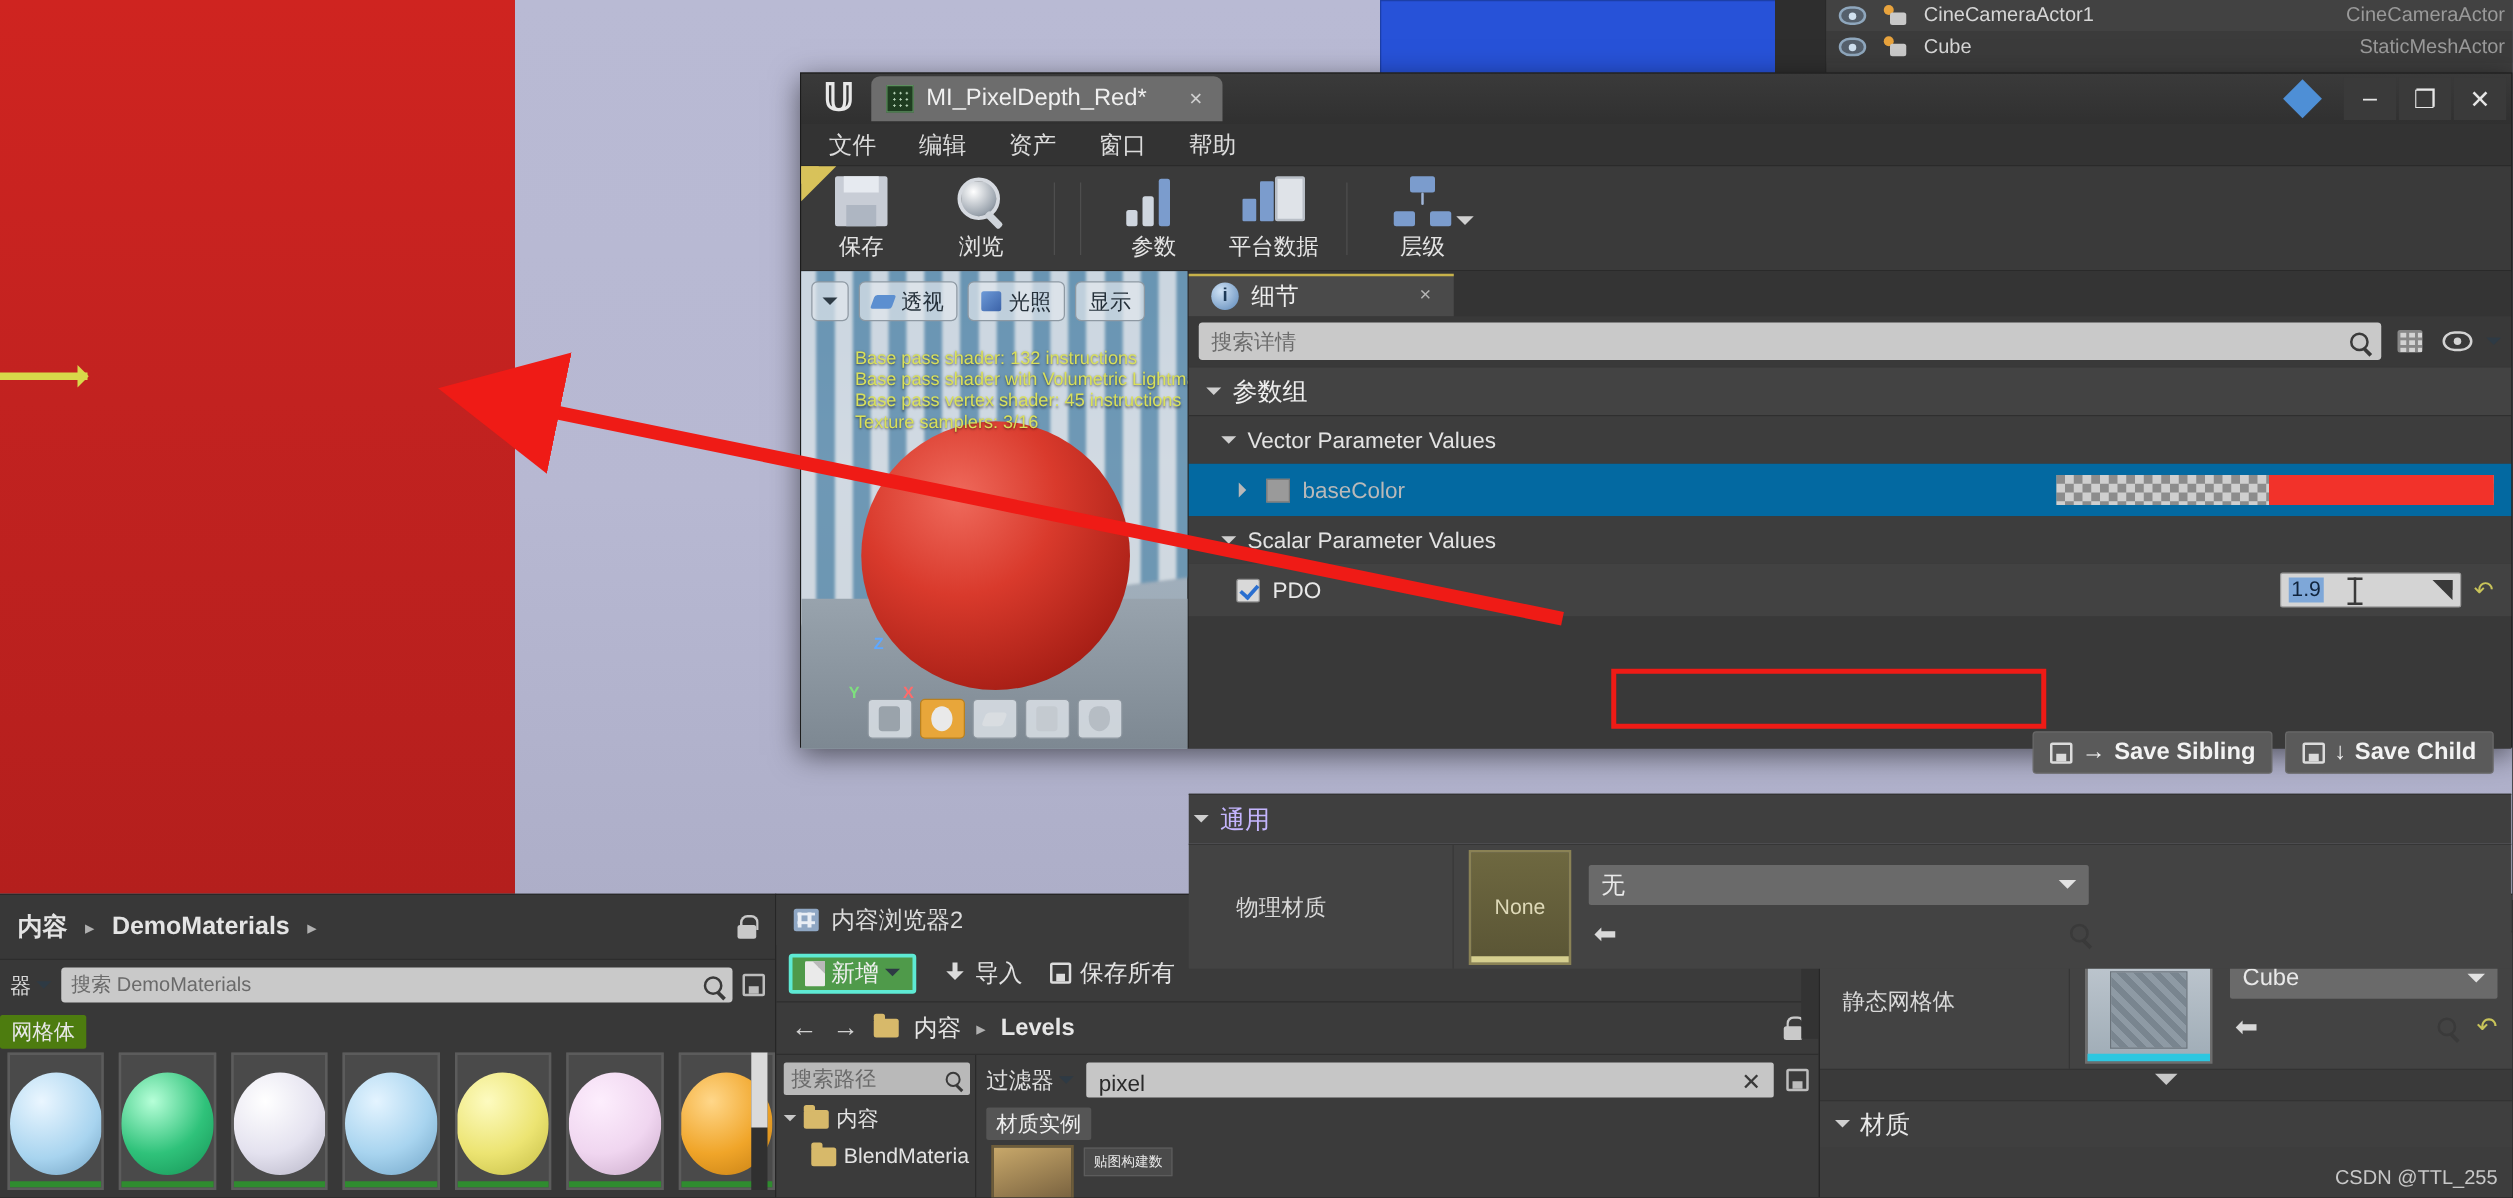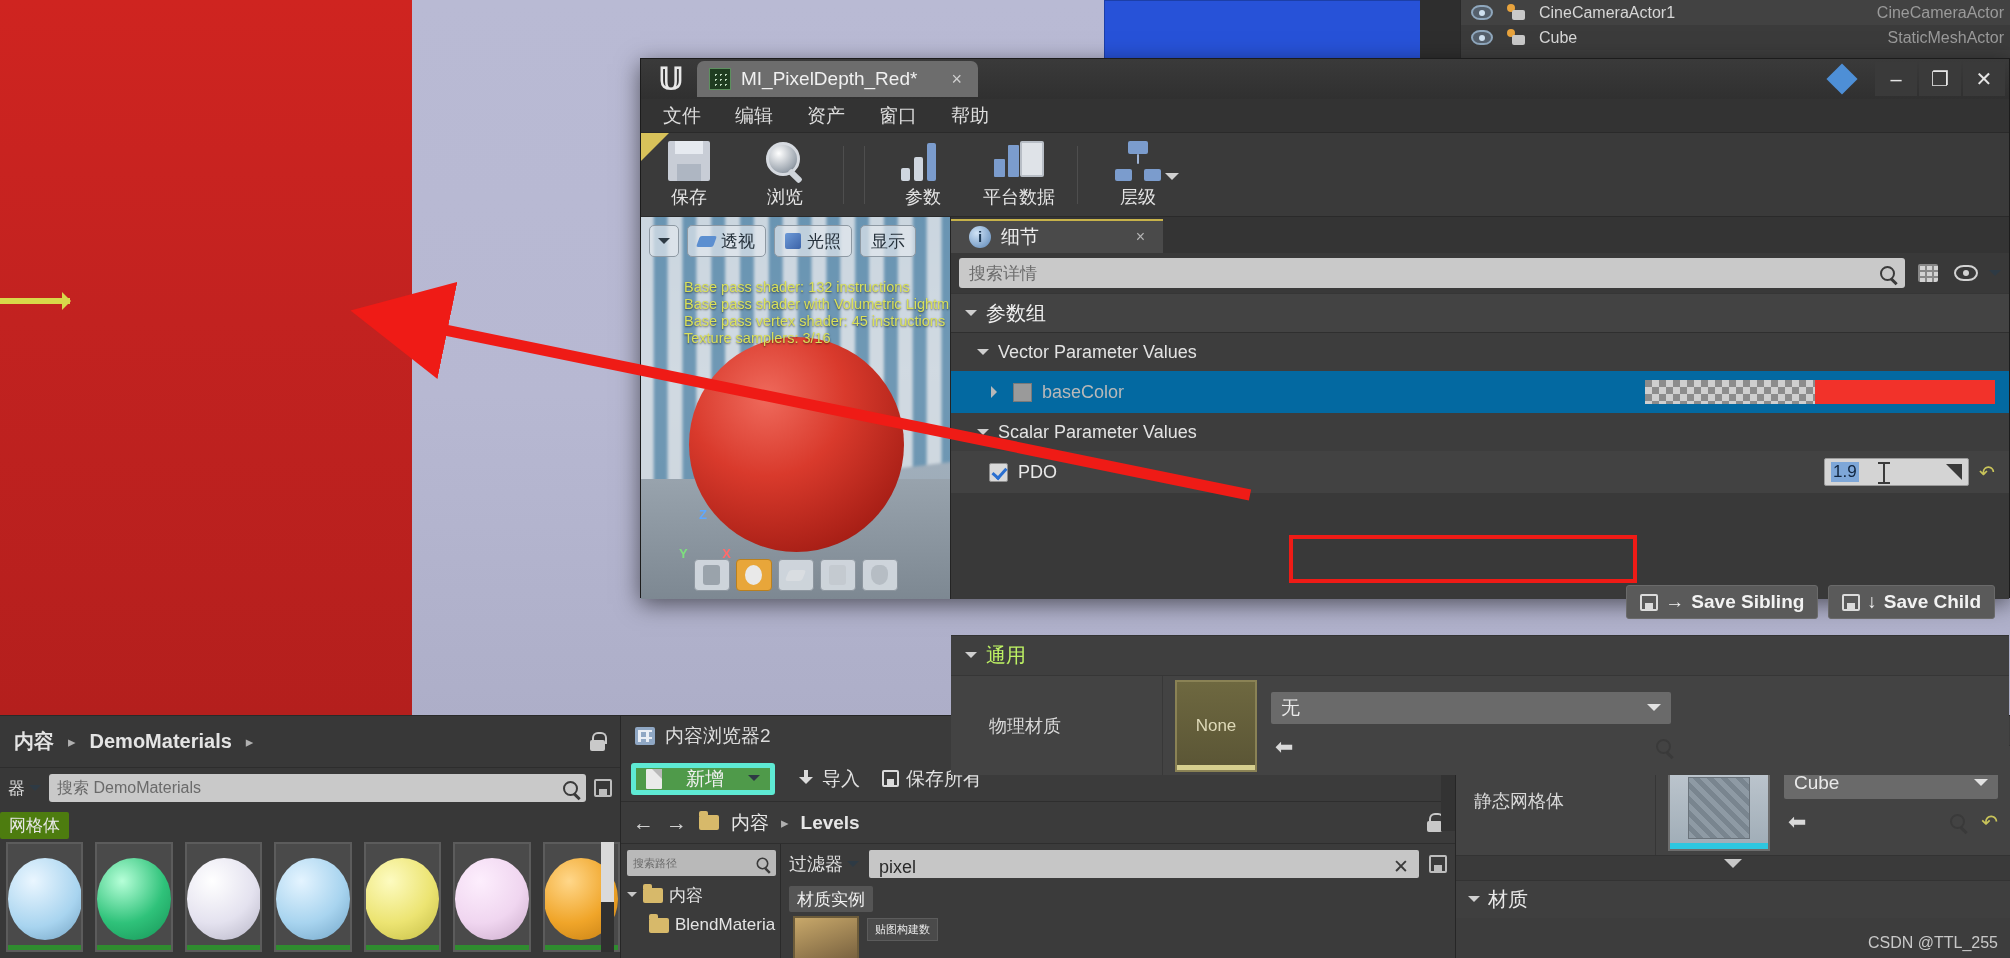--- a/index.html
+++ b/index.html
@@ -170,22 +170,22 @@
     background:
       linear-gradient(90deg,#e9eef5 40%, transparent 40%),
       linear-gradient(180deg,#e9eef5 30%, transparent 30%);
     background-size: 8px 100%, 100% 7px;
   }
   .cb-mid-toolbar {
     height: 46px; display:flex; align-items:center; gap: 22px; padding-left: 10px;
     border-bottom: 1px solid #2e2e2e;
   }
   .btn-add {
-    background:#4f9a4a; border:5px solid #5eead4; border-radius:3px;
-    height: 32px; display:flex;align-items:center;gap:24px;padding:0 10px;
+    background:#4f9a4a; border:3px solid #5eead4; border-radius:3px;
+    height: 32px; display:flex;align-items:center;gap:5px;padding:0 10px;
     color:#f0f0f0; font-size:19px;
   }
   .page-ico{
     width:16px;height:20px;background:#eaeaea;border-radius:1px;position:relative;
   }
   .page-ico:after{content:'';position:absolute;right:0;top:0;border:5px solid transparent;border-top-color:#b9b9b9;border-right-color:#b9b9b9;}
   .tb-item{ display:flex;align-items:center;gap:7px;color:#e1e1e1;font-size:19px; }
   .import-ico{ width:18px;height:18px;position:relative; }
   .import-ico:before{content:'';position:absolute;left:7px;top:0;width:4px;height:10px;background:#dcdcdc;}
   .import-ico:after{content:'';position:absolute;left:2px;top:7px;border:7px solid transparent;border-top-color:#dcdcdc;}
@@ -199,21 +199,21 @@
   .folder-ico{
     width:20px;height:15px;background:#d7b96a;border-radius:2px;position:relative;flex:0 0 auto;
   }
   .folder-ico:before{content:'';position:absolute;left:0;top:-4px;width:9px;height:5px;background:#d7b96a;border-radius:2px 2px 0 0;}
   .cb-mid-body { display:flex; height: 115px; }
   .cb-tree {
     width: 160px; border-right: 1px solid #2a2a2a; padding: 6px 4px 0 6px;
   }
   .tree-search{
     height:26px;background:#b9b9b9;border-radius:2px;display:flex;align-items:center;
-    padding:0 6px;color:#6a6a6a;font-size:11px;
+    padding:0 6px;color:#6a6a6a;font-size:17px;
   }
   .tree-row{ display:flex;align-items:center;gap:6px;color:#e4e4e4;font-size:17px;margin-top:8px; }
   .tri{ width:0;height:0;border:5px solid transparent;border-top-color:#c8c8c8;margin-top:3px; }
   .cb-files { flex:1 1 auto; padding: 6px 8px 0 8px; position: relative; }
   .filter-row{ display:flex;align-items:center;gap:10px; }
   .filter-btn{ display:flex;align-items:center;gap:4px;color:#e0e0e0;font-size:18px; }
   .filter-input{
     flex:1 1 auto;height:28px;background:#c6c6c6;border-radius:2px;
     display:flex;align-items:flex-end;padding:0 10px;color:#2a2a2a;font-size:18px;
   }
@@ -508,22 +508,22 @@
     position:absolute;right:14px;top:368px;display:flex;gap:10px;
   }
   .save-btn{
     height:34px;background:#5a5a5a;border:1px solid #6a6a6a;border-radius:3px;
     display:flex;align-items:center;gap:7px;padding:0 13px;color:#f2f2f2;font-size:19px;font-weight:bold;
   }
   .sb-floppy{ width:18px;height:17px;border:2px solid #dcdcdc;border-radius:2px;position:relative;}
   .sb-floppy:after{content:'';position:absolute;left:3px;bottom:0;width:8px;height:6px;background:#dcdcdc;}
   .gen-cat{
     position:absolute;left:0;top:418px;width:100%;height:40px;
-    display:flex;align-items:center;gap:9px;padding-left:14px;
-    background:#3f3f3f;border-top:1px solid #333;color:#bef264;font-size:20px;
+    display:flex;align-items:center;gap:9px;padding-left:4px;
+    background:#3f3f3f;border-top:1px solid #333;color:#c4b5fd;font-size:20px;
   }
   .phys-row{
     position:absolute;left:0;top:458px;width:100%;height:100px;display:flex;background:#434343;
     border-top:1px solid #363636;
   }
   .phys-left{ width:212px;display:flex;align-items:center;padding-left:38px;color:#d8d8d8;font-size:18px;
     border-right:1px solid #383838;}
   .phys-right{ flex:1 1 auto;display:flex;align-items:center;gap:14px;padding:8px 12px; }
   .none-thumb{
     width:82px;height:92px;background:linear-gradient(180deg,#6e6840,#5a5535);

